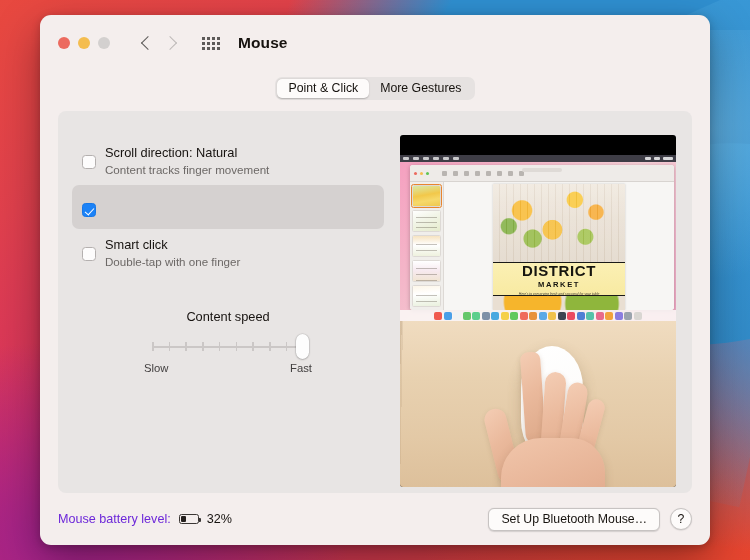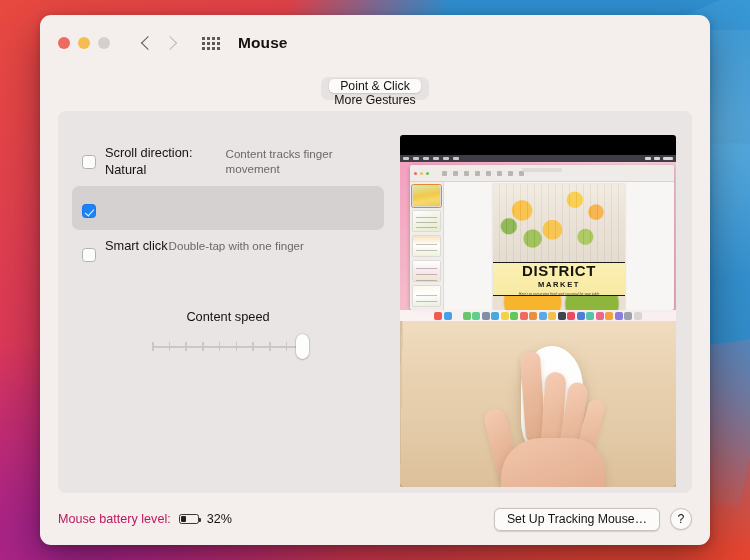--- a/index.html
+++ b/index.html
@@ -109,21 +109,20 @@
   #search-placeholder { font-size: 11.5px; color: #8e8a89; }
 
   
   #tabbar { height: 34px; flex: 0 0 34px; display: flex; justify-content: center; align-items: center; }
   .seg {
     display: flex; align-items: center;
     background: #e6e2e1;
     border-radius: 7px;
     padding: 2px;
     height: 23px;
-    flex-direction: column;
   }
   .seg-item {
     font-size: 12.3px; color: #17130f;
     padding: 0 11px; height: 19px;
     display: flex; align-items: center;
     border-radius: 5px;
   }
   .seg-item.active {
     background: #fdfbfa;
     box-shadow: 0 .5px 1.5px rgba(0,0,0,.22);
@@ -161,21 +160,21 @@
   }
   .cbox.checked {
     background: #1b82f7; border-color: #1577e8;
   }
   .cbox.checked::after {
     content: ""; position: absolute;
     left: 4px; top: 1.5px; width: 4px; height: 8px;
     border: solid #fff; border-width: 0 1.9px 1.9px 0;
     transform: rotate(42deg);
   }
-  .opt-text { display: flex; flex-direction: row; gap: 1px; padding-top: 0px; }
+  .opt-text { display: flex; flex-direction: column; gap: 1px; padding-top: 0px; }
   .opt-title { font-size: 12.8px; color: #16120f; line-height: 17px; }
   .opt-sub {
     font-size: 11.6px; color: #6c6866; line-height: 15px;
     display: flex; align-items: center; gap: 5px;
   }
   .chev-down {
     width: 8px; height: 8px; position: relative; display: inline-block;
   }
   .chev-down::before {
     content: ""; position: absolute; left: 0; top: 0px;
@@ -347,21 +346,21 @@
     box-shadow: 0 3px 8px rgba(130,95,70,.25);
   }
 
   
   #bottombar {
     height: 52px; flex: 0 0 52px;
     display: flex; align-items: center;
     padding: 0 18px;
   }
   #battery-block { display: flex; align-items: center; gap: 8px; }
-  #battery-label { font-size: 12.6px; color: #be185d; }
+  #battery-label { font-size: 12.6px; color: #6d28d9; }
   #battery-icon {
     width: 20px; height: 10px; border: 1.2px solid #3a3634; border-radius: 2.5px;
     position: relative; display: flex; align-items: center; padding: 1.3px;
   }
   #battery-icon::after {
     content: ""; position: absolute; right: -3px; top: 3px;
     width: 1.8px; height: 4px; background: #3a3634; border-radius: 0 1px 1px 0;
   }
   #battery-fill { height: 100%; width: 32%; background: #241f1d; border-radius: 1px; }
   #battery-pct { font-size: 12.6px; color: #16120f; }
@@ -470,20 +469,24 @@
           <span class="tick" style="left:11%"></span>
           <span class="tick" style="left:22%"></span>
           <span class="tick" style="left:33%"></span>
           <span class="tick" style="left:44%"></span>
           <span class="tick" style="left:55%"></span>
           <span class="tick" style="left:66%"></span>
           <span class="tick" style="left:77%"></span>
           <span class="tick" style="left:88%"></span>
           <span class="tick" style="left:99%"></span>
           <div id="slider-knob"></div>
+        </div>
+        <div id="slider-ends">
+          <span>Slow</span>
+          <span>Fast</span>
         </div>
       </div>
 
     </div>
 
     <div id="right-col">
       <div id="preview">
 
         <div id="shot-screen">
           <div class="mac-menubar">
@@ -612,18 +615,18 @@
 
   <div id="bottombar">
     <div id="battery-block">
       <span id="battery-label">Mouse battery level:</span>
       <span id="battery-icon">
         <span id="battery-fill" style="width: 32%;"></span>
       </span>
       <span id="battery-pct">32%</span>
     </div>
     <div id="bottom-right">
-      <span class="pushbtn">Set Up Tracking Mouse…</span>
+      <span class="pushbtn">Set Up Bluetooth Mouse…</span>
       <span id="help-btn">?</span>
     </div>
   </div>
 
 </div>
 
 </body></html>

